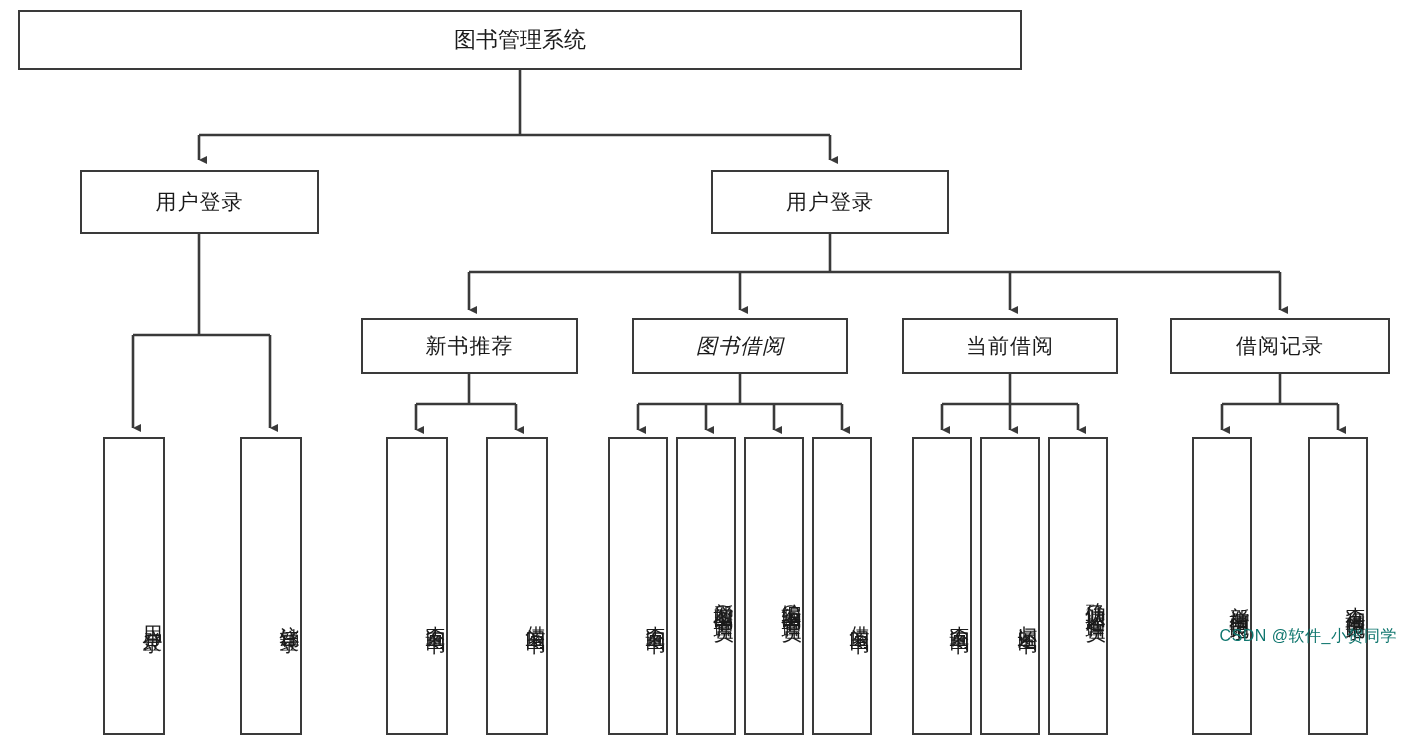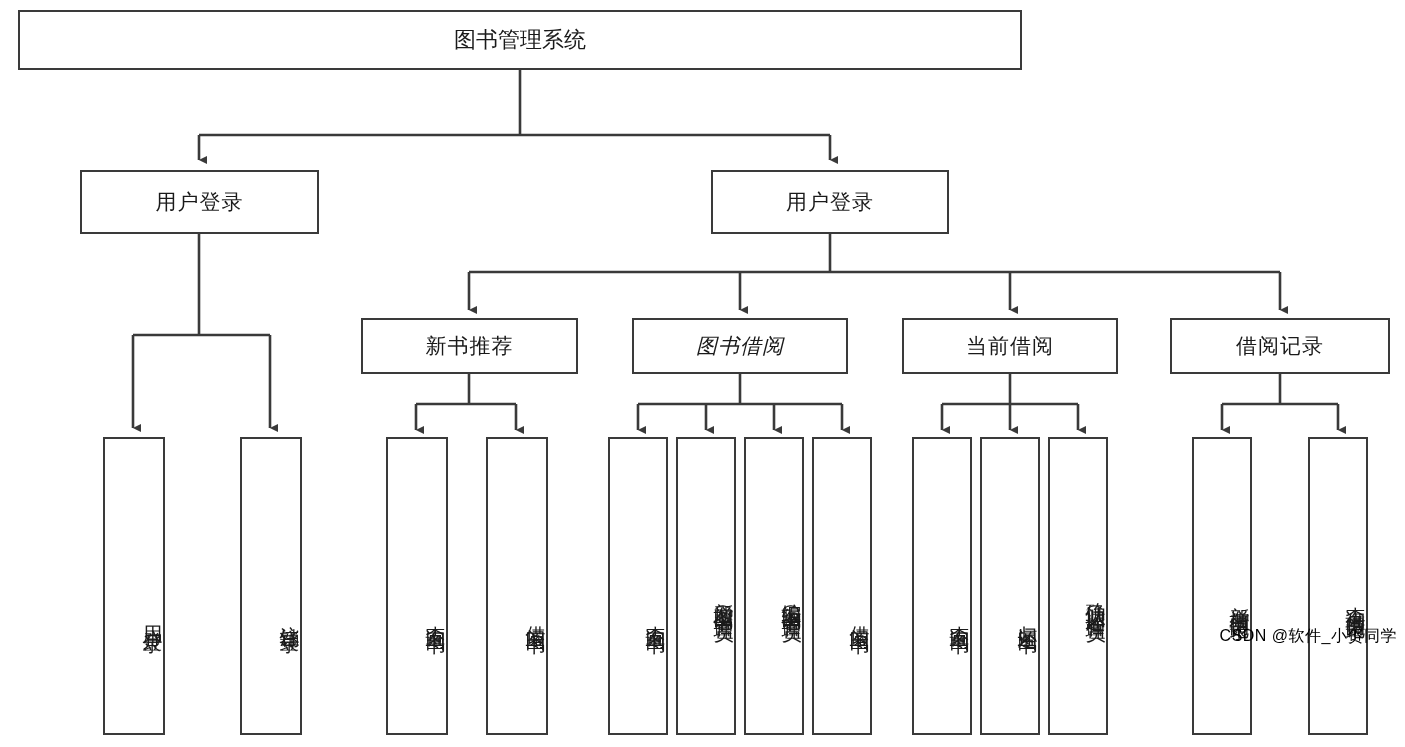--- a/index.html
+++ b/index.html
@@ -55,21 +55,21 @@
     padding-top: 6px;
     line-height: 1.05;
   }
   .node.vertical.pad-small { padding-top: 28px; }
   .node.vertical.pad-mid   { padding-top: 60px; }
   .watermark {
     position: absolute;
     right: 8px;
     bottom: 6px;
     font-size: 16px;
-    color: #000000;
+    color: #0f766e;
     letter-spacing: 0.5px;
     white-space: nowrap;
   }
 </style>
 </head>
 <body>
 
 <div id="diagram-root">
 
   <svg class="connectors" viewBox="0 0 1405 747" xmlns="http://www.w3.org/2000/svg">

